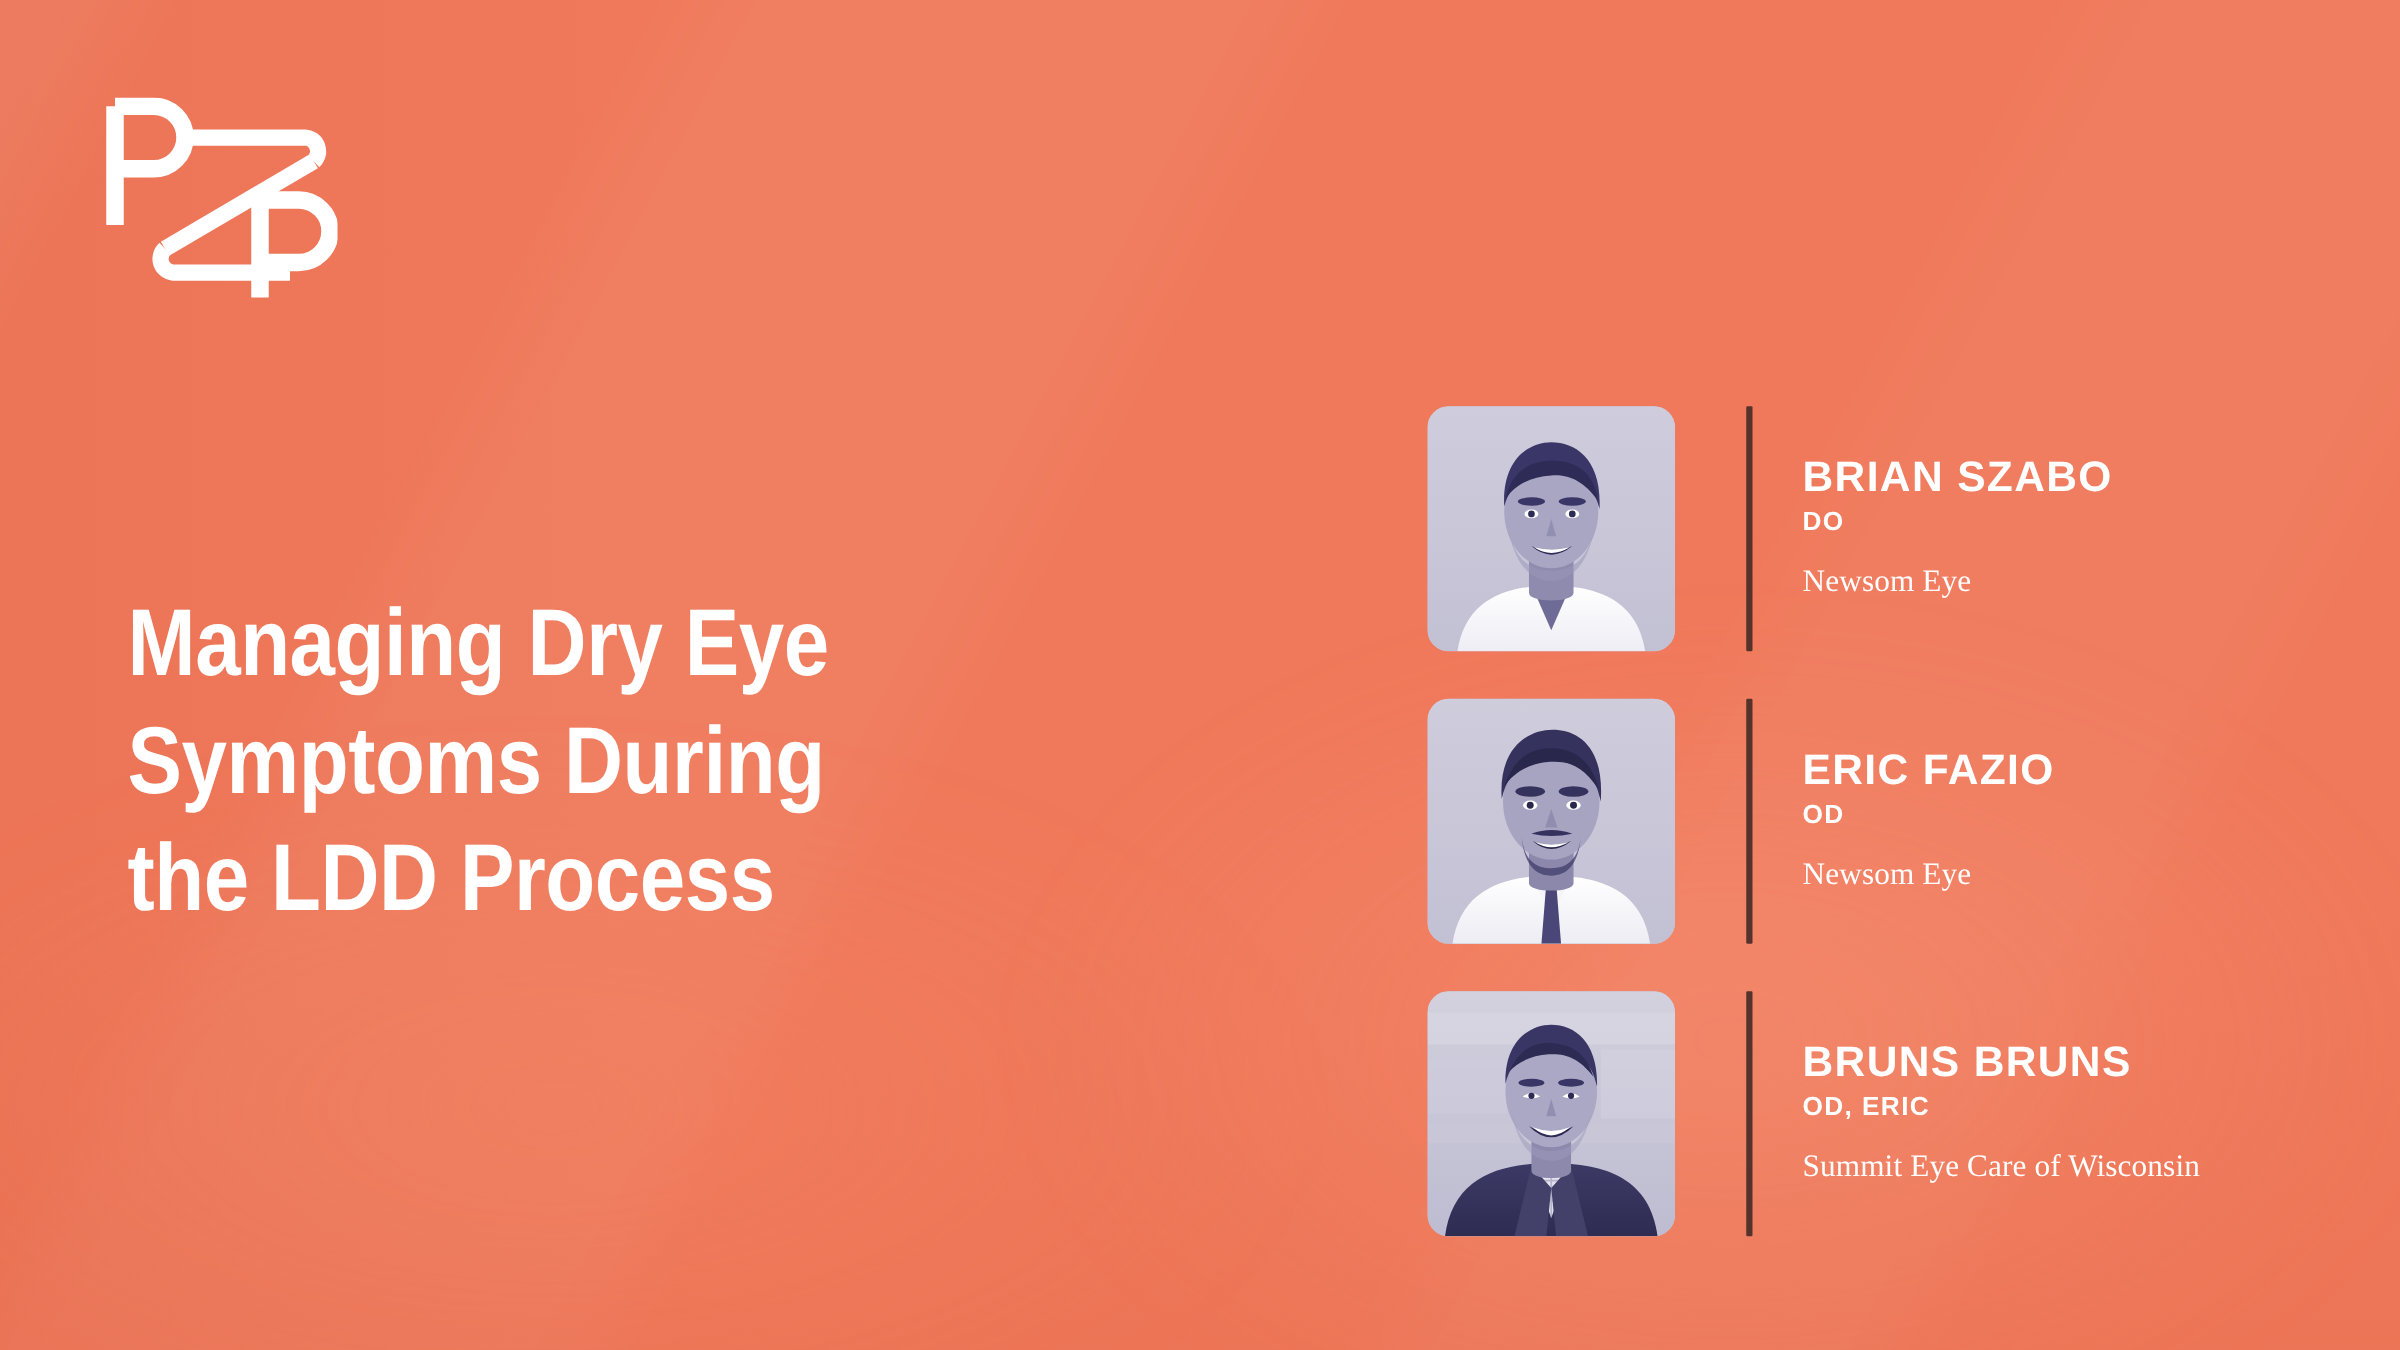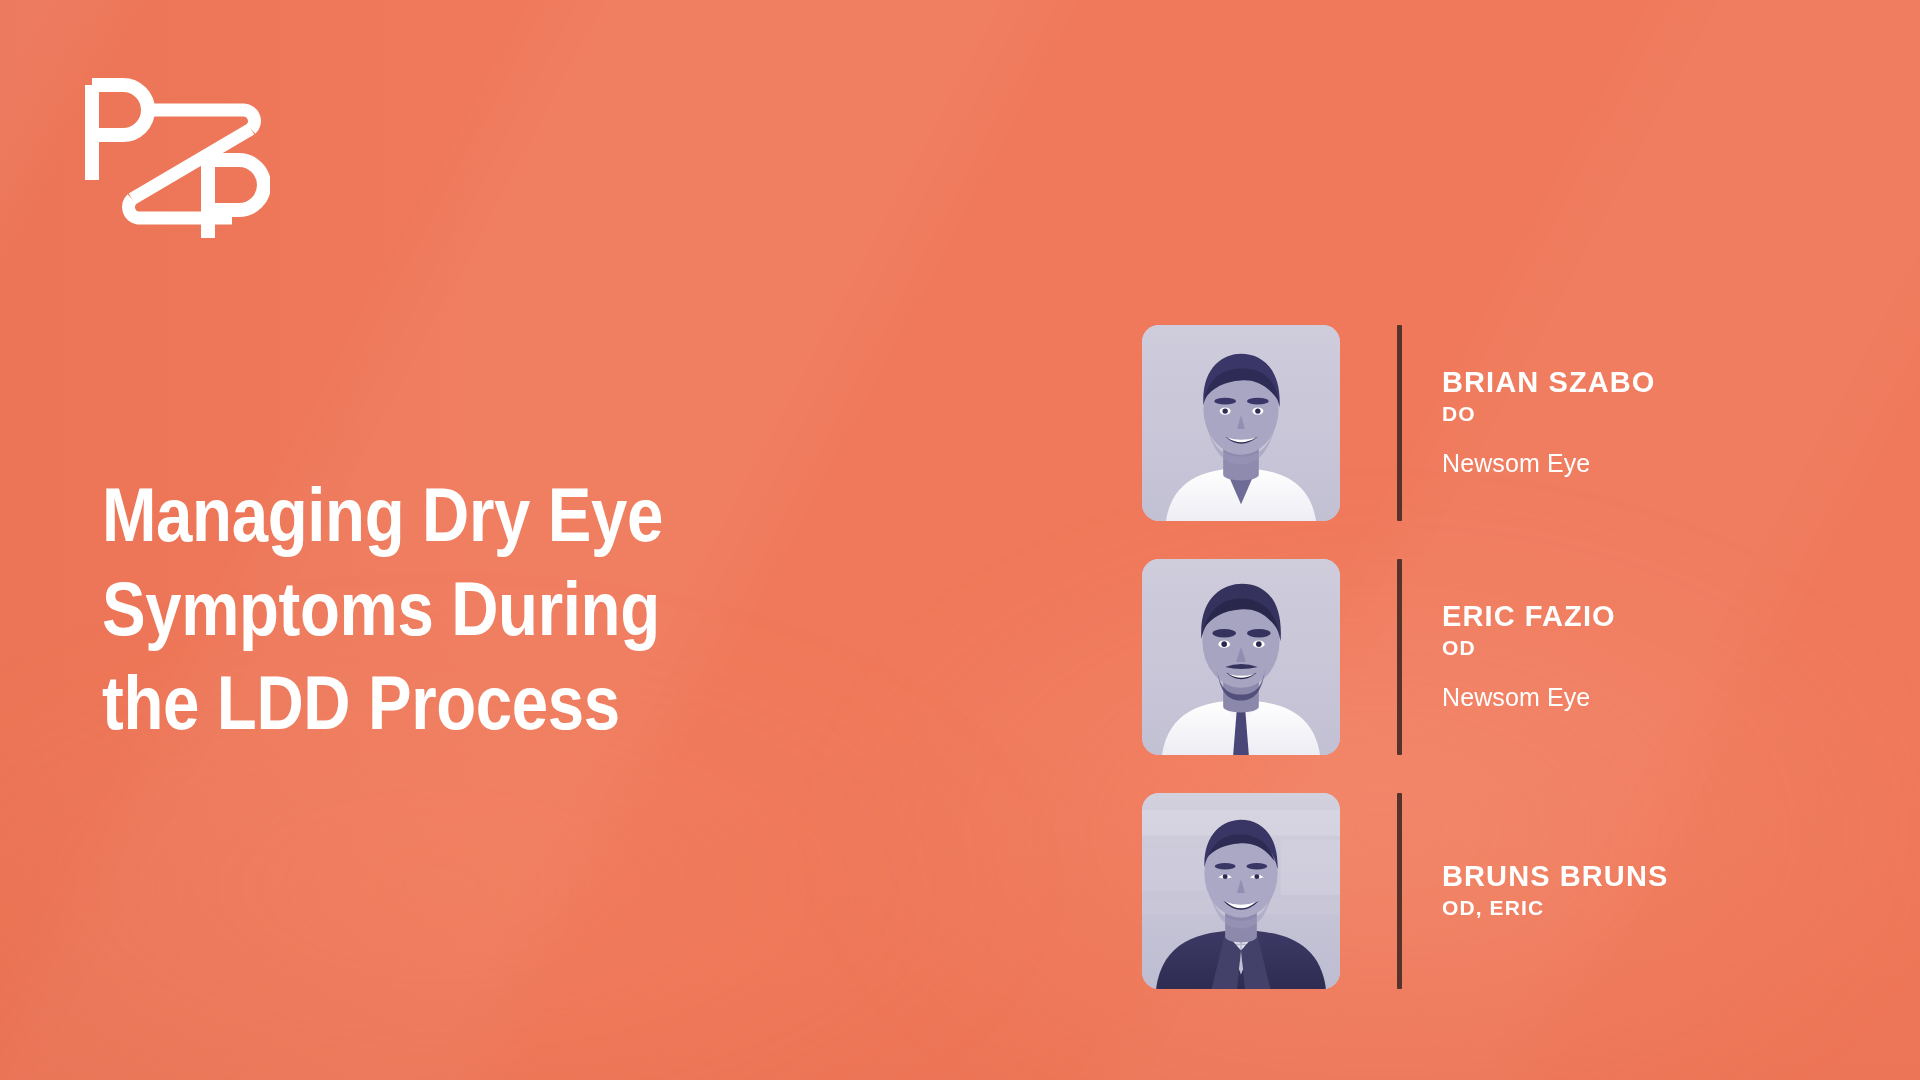--- a/index.html
+++ b/index.html
@@ -111,41 +111,42 @@
   .meta{
     margin-left:40px;
     display:flex;
     flex-direction:column;
     justify-content:center;
     padding-bottom:2px;
   }
   .sp-name{
     color:#FFFFFF;
     font-weight:700;
-    font-size:29px;
+    font-size:34px;
     letter-spacing:1.1px;
     line-height:1.28;
     white-space:nowrap;
   }
   .sp-cred{
     color:#FFFFFF;
     font-weight:700;
     font-size:21px;
     letter-spacing:1.1px;
     line-height:1.28;
     white-space:nowrap;
   }
   .sp-org{
     color:#FFFFFF;
     font-weight:400;
     font-size:25px;
     letter-spacing:0.1px;
     line-height:1.3;
     margin-top:19px;
     white-space:nowrap;
+    font-family:Liberation Serif, serif;
   }
 </style>
 </head>
 <body>
 
 <div class="bg-base"></div>
 <div class="bg-diag"></div>
 <div class="bg-glow-a"></div>
 <div class="bg-glow-b"></div>
 <div class="bg-shade-left"></div>
@@ -335,16 +336,17 @@
         <path d="M82 110 Q100 128 118 110 Q100 120 82 110 Z" fill="#2D2A54"></path>
         <path d="M85 111 Q100 124 115 111 Q100 117 85 111 Z" fill="#FFFFFF"></path>
 
         <path d="M68 100 C74 128 86 138 100 138 C114 138 126 128 132 100 C126 122 114 130 100 130 C86 130 74 122 68 100 Z" fill="#9D9ABB" opacity=".5"></path>
       </svg>
     </div>
     <div class="divider"></div>
     <div class="meta">
       <div class="sp-name">BRUNS BRUNS</div>
       <div class="sp-cred">OD, ERIC</div>
+      <div class="sp-org">Summit Eye Care of Wisconsin</div>
     </div>
   </div>
 
 </div>
 
 </body></html>

